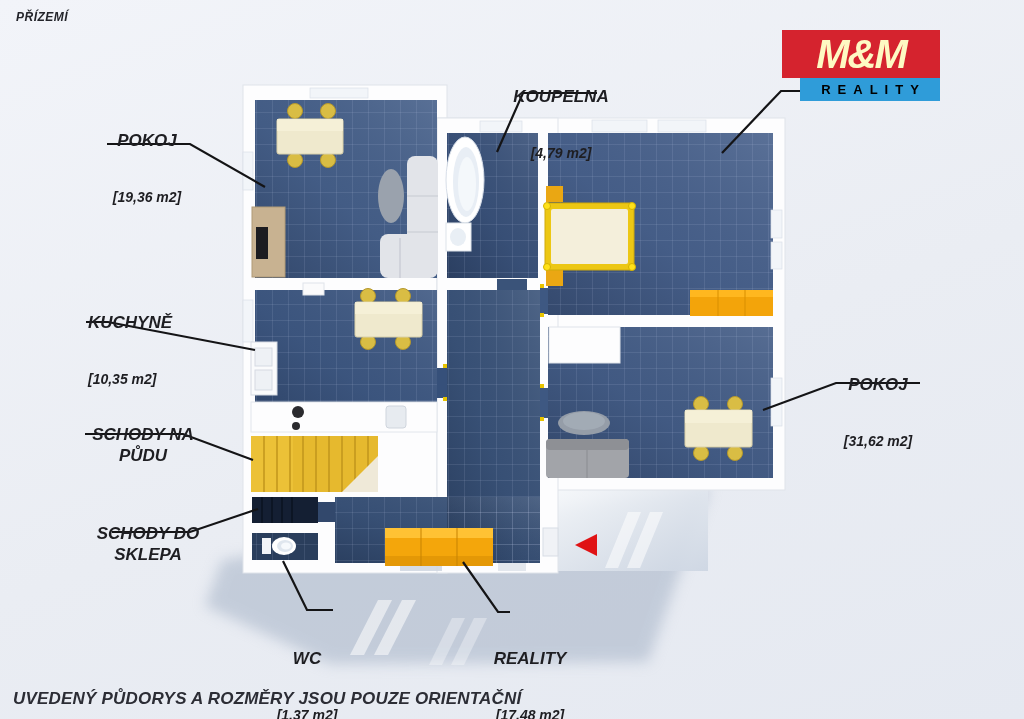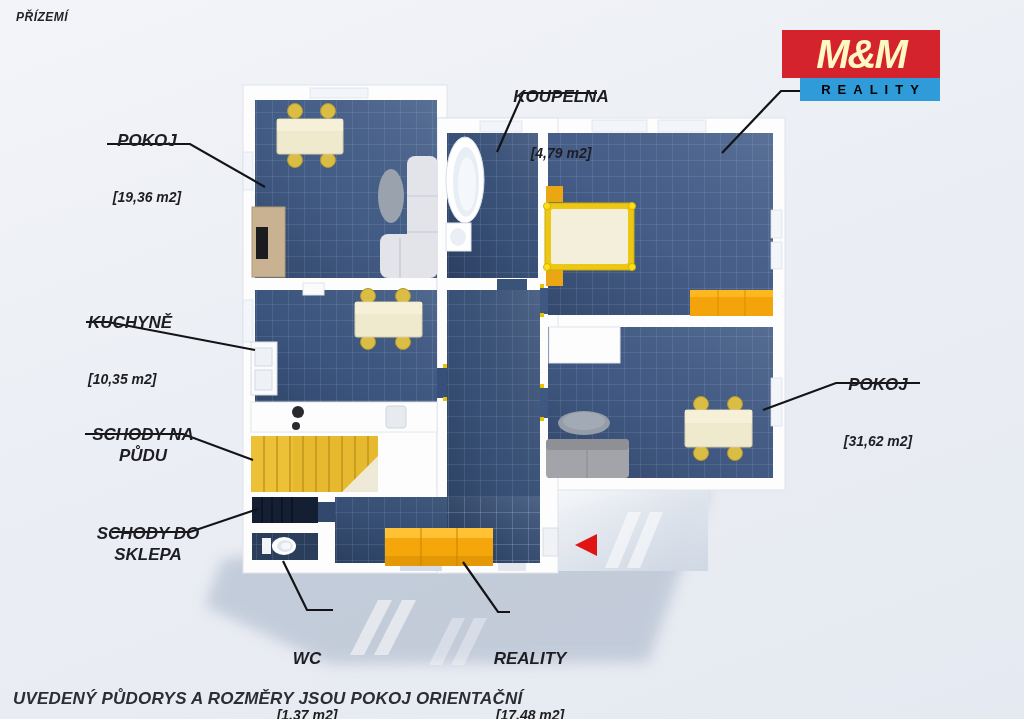--- a/index.html
+++ b/index.html
@@ -306,15 +306,15 @@
 <div class="label" style="left:878px;top:338px">
   <span class="name">POKOJ</span>
   <span class="area">[31,62 m2]</span>
 </div>
 
 <div id="logo">
   <div class="mm">M&amp;M</div>
   <div class="reality">REALITY</div>
 </div>
 
-<div id="disclaimer">UVEDENÝ PŮDORYS A ROZMĚRY JSOU POKOJ ORIENTAČNÍ</div>
+<div id="disclaimer">UVEDENÝ PŮDORYS A ROZMĚRY JSOU POUZE ORIENTAČNÍ</div>
 
 </div>
 
 </body></html>

